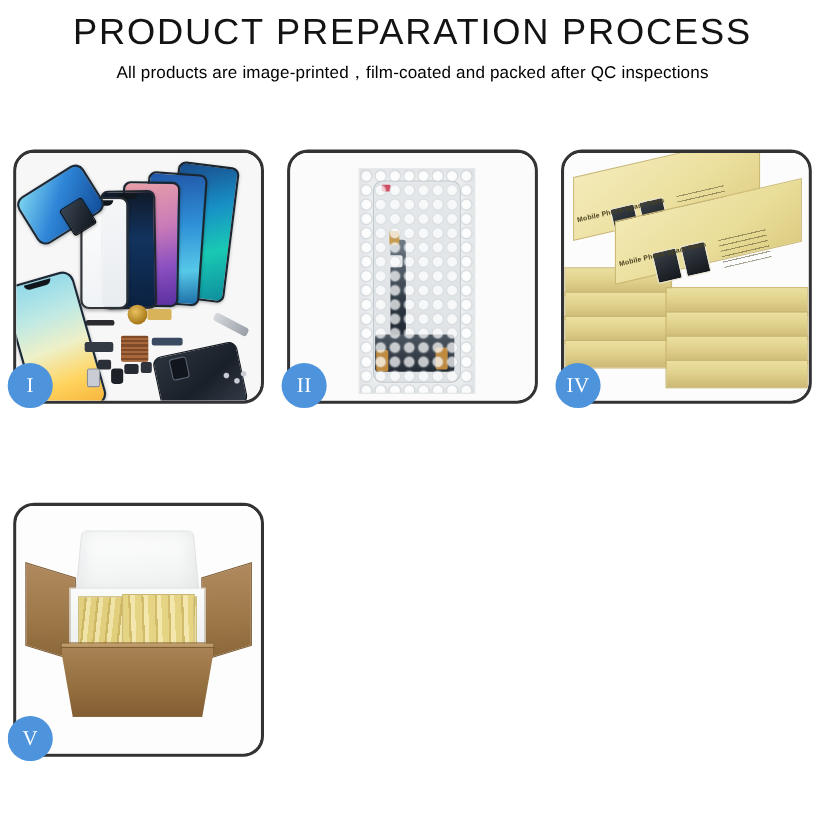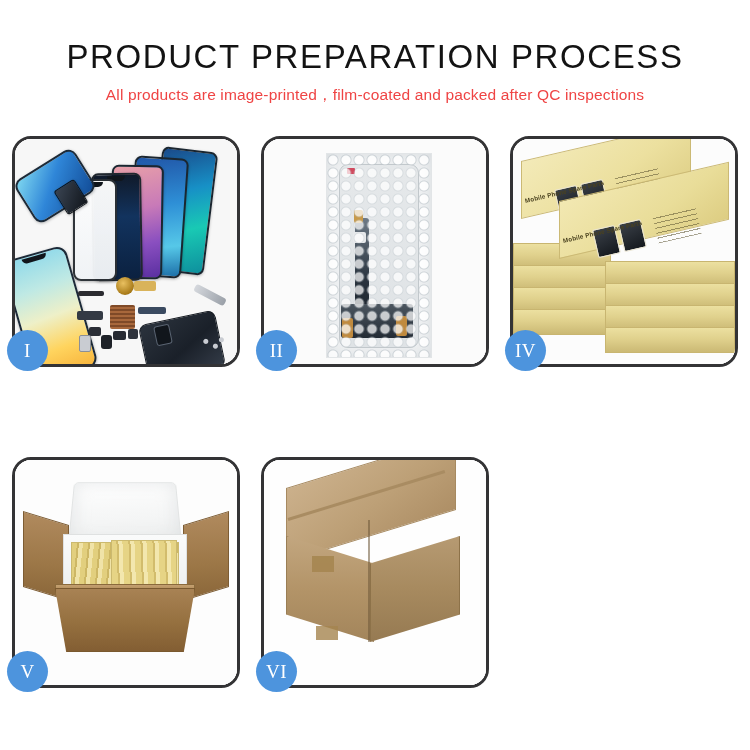--- a/index.html
+++ b/index.html
@@ -18,38 +18,38 @@
   .page {
     position: relative;
     width: 750px;
     height: 750px;
     background: #ffffff;
     box-sizing: border-box;
   }
 
   
   .header {
-    padding-top: 36px;
+    padding-top: 8px;
     text-align: center;
   }
   .title {
     font-size: 33px;
     line-height: 42px;
     letter-spacing: 1.6px;
     font-weight: 500;
     color: #131313;
     font-family: "Liberation Sans", sans-serif;
     white-space: nowrap;
   }
   .subtitle {
     margin-top: 7px;
     font-size: 15.5px;
     line-height: 20px;
     letter-spacing: 0.15px;
-    color: #ef4444;
+    color: #000000;
     font-family: "Liberation Sans", sans-serif;
     white-space: nowrap;
   }
 
   
   .grid {
     position: absolute;
     left: 12px;
     top: 136px;
     width: 726px;
@@ -511,29 +511,15 @@
           <div class="ct-foambox"></div>
           <div class="ct-contents"></div>
           <div class="ct-contents2"></div>
           <div class="ct-rim"></div>
           <div class="ct-front"></div>
         </div>
       </div>
       <div class="badge">V</div>
     </div>
 
-    <div class="panel">
-      <div class="panel-inner">
-        <div class="scene-sealed">
-          <div class="sc-top"></div>
-          <div class="sc-topseam"></div>
-          <div class="sc-left"></div>
-          <div class="sc-right"></div>
-          <div class="sc-edge"></div>
-          <div class="sc-tape1"></div>
-          <div class="sc-tape2"></div>
-        </div>
-      </div>
-      <div class="badge">VI</div>
-    </div>
 
   </div>
 </div>
 
 </body></html>

